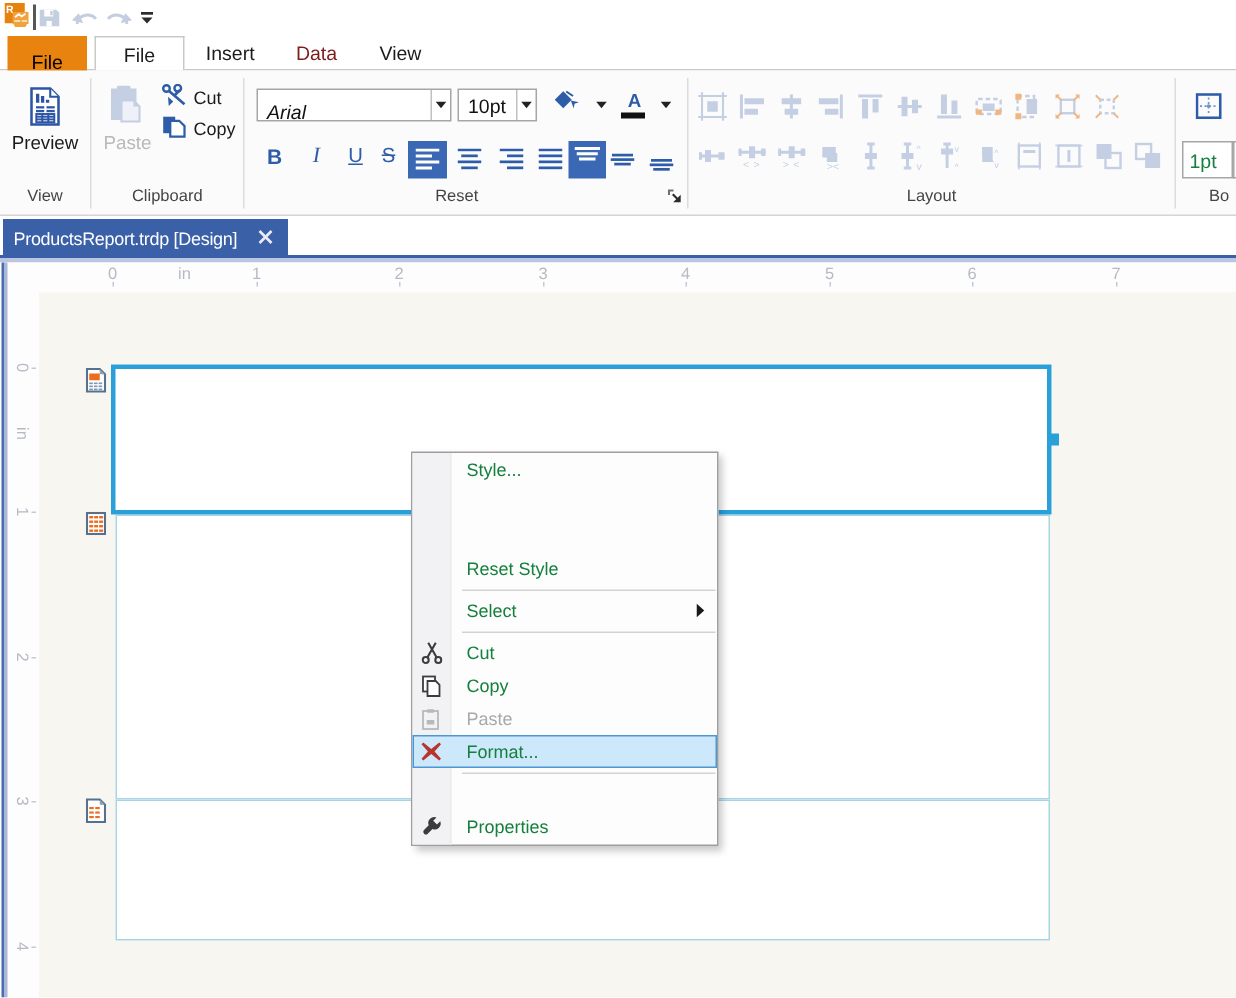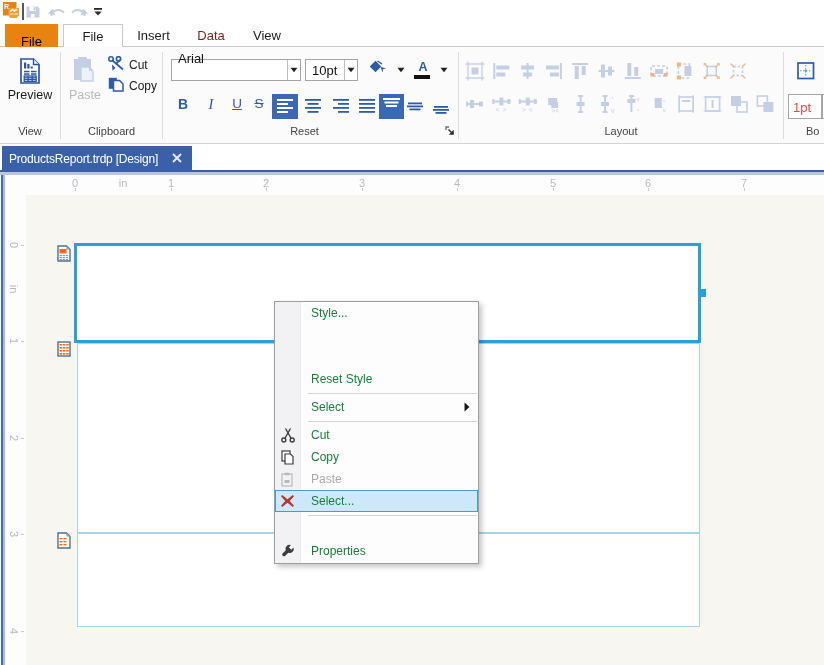--- a/index.html
+++ b/index.html
@@ -98,21 +98,21 @@
   <path d="M4 8.5 l3.5 3.2 -3 3 z" fill="#2d5da8"></path>
 </svg>
 <div class="abs" style="left:129px;top:58px;font-size:12px;color:#1b1b1b;">Cut</div>
 <svg class="abs" style="left:108px;top:77px;" width="17" height="15" viewBox="0 0 17 15">
   <rect x="0.8" y="0.8" width="8" height="11" fill="#2d5da8"></rect>
   <path d="M5.5 3.5 h6 l3.5 3.5 v7 h-9.5 z" fill="#fff" stroke="#2d5da8" stroke-width="1.5"></path>
 </svg>
 <div class="abs" style="left:129px;top:79px;font-size:12px;color:#1b1b1b;">Copy</div>
 
 <div class="abs" style="left:171px;top:59px;width:130px;height:22px;background:#fff;border:1px solid #a6a6a6;"></div>
-<div class="abs" style="left:178px;top:51px;font-size:13px;color:#111;">Arial</div>
+<div class="abs" style="left:178px;top:67px;font-size:13px;color:#111;font-style:italic;">Arial</div>
 <div class="abs" style="left:287px;top:60px;width:1px;height:20px;background:#c0c0c0;"></div>
 <svg class="abs" style="left:290px;top:67px;" width="8" height="6" viewBox="0 0 8 6">
       <path d="M0.5 0.8 h7 l-3.5 4.4 z" fill="#222"></path>
     </svg>
 <div class="abs" style="left:305px;top:59px;width:53px;height:22px;background:#fff;border:1px solid #a6a6a6;"></div>
 <div class="abs" style="left:312px;top:63px;font-size:13px;color:#111;">10pt</div>
 <div class="abs" style="left:344px;top:60px;width:1px;height:20px;background:#c0c0c0;"></div>
 <svg class="abs" style="left:347px;top:67px;" width="8" height="6" viewBox="0 0 8 6">
       <path d="M0.5 0.8 h7 l-3.5 4.4 z" fill="#222"></path>
     </svg>
@@ -371,21 +371,21 @@
 <use href="#Lb2" x="302.4" y="48"></use>
 </svg>
 
 <svg class="abs" style="left:797px;top:62px;" width="18" height="18" viewBox="0 0 18 18">
   <rect x="1" y="1" width="15.5" height="15.5" fill="none" stroke="#2d5da8" stroke-width="1.7"></rect>
   <line x1="8.75" y1="3" x2="8.75" y2="14.5" stroke="#6f93cc" stroke-width="1.1" stroke-dasharray="1.4 1.6"></line>
   <line x1="3" y1="8.75" x2="14.5" y2="8.75" stroke="#6f93cc" stroke-width="1.1" stroke-dasharray="1.4 1.6"></line>
   <circle cx="8.75" cy="8.75" r="1.2" fill="#6f93cc"></circle>
 </svg>
 <div class="abs" style="left:788px;top:94px;width:34px;height:25px;background:#fff;border:1px solid #a6a6a6;"></div>
-<div class="abs" style="left:793px;top:100px;font-size:13px;color:#ef4444;">1pt</div>
+<div class="abs" style="left:793px;top:100px;font-size:13px;color:#15803d;">1pt</div>
 <div class="abs" style="left:822px;top:94px;width:2px;height:25px;background:#fff;border:1px solid #a6a6a6;border-right:none;"></div>
 
 <svg class="abs" style="left:445px;top:126px;" width="10" height="10" viewBox="0 0 10 10">
   <path d="M1 4 v-3 h3" stroke="#707070" stroke-width="1.4" fill="none"></path>
   <path d="M3.5 3.5 l4 4" stroke="#2b2b2b" stroke-width="1.4"></path>
   <path d="M8.8 8.8 L3.8 8.8 L8.8 3.8 z" fill="#2b2b2b"></path>
 </svg>
 
 <div class="abs" style="left:0;top:146px;width:824px;height:26px;background:#fff;"></div>
 <div class="abs" style="left:2px;top:146px;width:190px;height:24px;background:#3a60a8;"></div>
@@ -495,21 +495,21 @@
 <div class="msep" style="top:393px;"></div>
 <div class="mi" style="top:396px;">Select</div>
 <svg class="abs" style="left:464px;top:402px;" width="6" height="10" viewBox="0 0 6 10">
       <path d="M0.5 0.5 L5.5 5 L0.5 9.5 z" fill="#1a1a1a"></path>
     </svg>
 <div class="msep" style="top:421px;"></div>
 <div class="mi" style="top:424px;">Cut</div>
 <div class="mi" style="top:446px;">Copy</div>
 <div class="mi" style="top:468px;color:#a9a9a9;">Paste</div>
 <div class="abs" style="left:275px;top:490px;width:203px;height:22px;background:#cde8fa;border:1px solid #4a98d5;"></div>
-<div class="mi" style="top:490px;">Select...</div>
+<div class="mi" style="top:490px;">Format...</div>
 <div class="msep" style="top:515px;"></div>
 <div class="mi" style="top:540px;">Properties</div>
 
 <svg class="abs" style="left:281px;top:428px;" width="14" height="15" viewBox="0 0 14 15">
   <circle cx="2.8" cy="12" r="2" fill="none" stroke="#3c3c3c" stroke-width="1.4"></circle>
   <circle cx="11.2" cy="12" r="2" fill="none" stroke="#3c3c3c" stroke-width="1.4"></circle>
   <path d="M3.8 10.5 L9.5 0.5 M10.2 10.5 L4.5 0.5" stroke="#3c3c3c" stroke-width="1.4" fill="none"></path>
 </svg>
 <svg class="abs" style="left:281px;top:450px;" width="14" height="15" viewBox="0 0 14 15">
   <rect x="1" y="1" width="8" height="10" fill="#fdfdfd" stroke="#3c3c3c" stroke-width="1.2"></rect>

